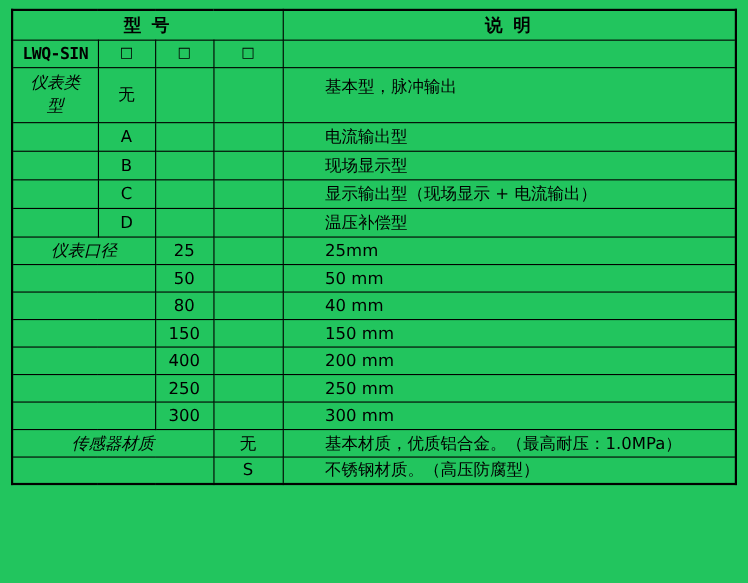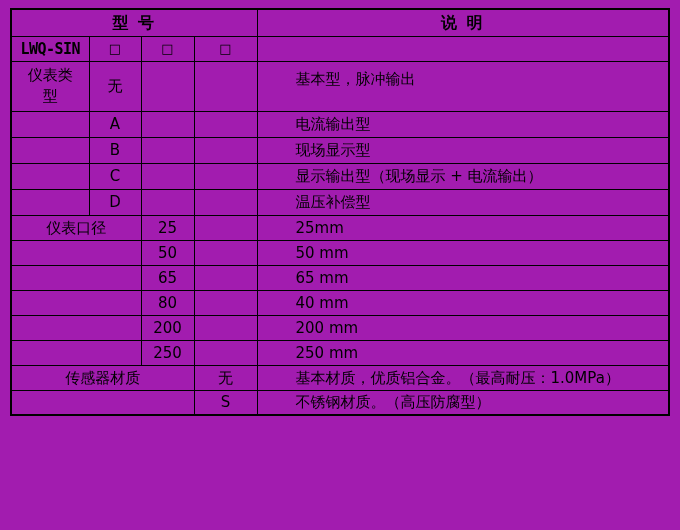--- a/index.html
+++ b/index.html
@@ -1,20 +1,20 @@
 <!DOCTYPE html>
 <html><head>
 <meta charset="utf-8">
 <style>
   html, body { margin: 0; padding: 0; }
   .page {
     position: relative;
     width: 680px;
     height: 530px;
-    background: #a21caf;
+    background: #22c55e;
     color: #000000;
     font-family: "DejaVu Sans", sans-serif;
   }
   table.spec {
     position: absolute;
     left: 10px;
     top: 8px;
     width: 660px;
     border-collapse: collapse;
     table-layout: fixed;
@@ -28,21 +28,21 @@
     vertical-align: middle;
     overflow: hidden;
     white-space: normal;
   }
   tr.h27 { height: 27px; }
   tr.h25 { height: 25px; }
   tr.h26 { height: 26px; }
   tr.h50 { height: 50px; }
   .hdr   { font-weight: bold; text-align: center; font-size: 16px; letter-spacing: 2px; }
   .code  { text-align: center; }
-  .lbl   { text-align: center; }
+  .lbl   { text-align: center; font-style: italic; }
   .desc  { text-align: left; padding-left: 38px; }
   .vtop  { vertical-align: top; padding-top: 7px; }
   .mono  { font-family: "DejaVu Sans Mono", monospace; font-weight: bold; font-size: 15px; letter-spacing: -0.5px; text-align: center; margin-top: 38px; }
   .slot  { font-weight: bold; font-size: 13px; text-align: center; }
   .wrap3 { display: inline-block; width: 52px; line-height: 21px; text-align: center; }
 </style>
 </head>
 <body>
 
 <div class="page">
@@ -114,41 +114,47 @@
         <td class="desc">25mm</td>
       </tr>
       <tr class="h25">
         <td colspan="2"></td>
         <td class="code">50</td>
         <td></td>
         <td class="desc">50 mm</td>
       </tr>
       <tr class="h25">
         <td colspan="2"></td>
-        <td class="code">65</td>
-        <td></td>
-        <td class="desc">65 mm</td>
-      </tr>
-      <tr class="h25">
-        <td colspan="2"></td>
         <td class="code">80</td>
         <td></td>
         <td class="desc">40 mm</td>
       </tr>
       <tr class="h25">
         <td colspan="2"></td>
-        <td class="code">200</td>
+        <td class="code">150</td>
+        <td></td>
+        <td class="desc">150 mm</td>
+      </tr>
+      <tr class="h25">
+        <td colspan="2"></td>
+        <td class="code">400</td>
         <td></td>
         <td class="desc">200 mm</td>
       </tr>
       <tr class="h25">
         <td colspan="2"></td>
         <td class="code">250</td>
         <td></td>
         <td class="desc">250 mm</td>
+      </tr>
+      <tr class="h25">
+        <td colspan="2"></td>
+        <td class="code">300</td>
+        <td></td>
+        <td class="desc">300 mm</td>
       </tr>
 
       <tr class="h25">
         <td colspan="3" class="lbl">传感器材质</td>
         <td class="code">无</td>
         <td class="desc">基本材质，优质铝合金。（最高耐压：1.0MPa）</td>
       </tr>
       <tr class="h25">
         <td colspan="3"></td>
         <td class="code">S</td>

